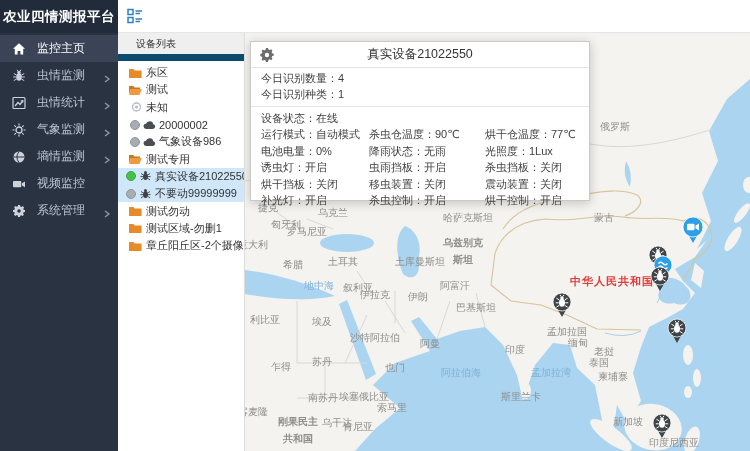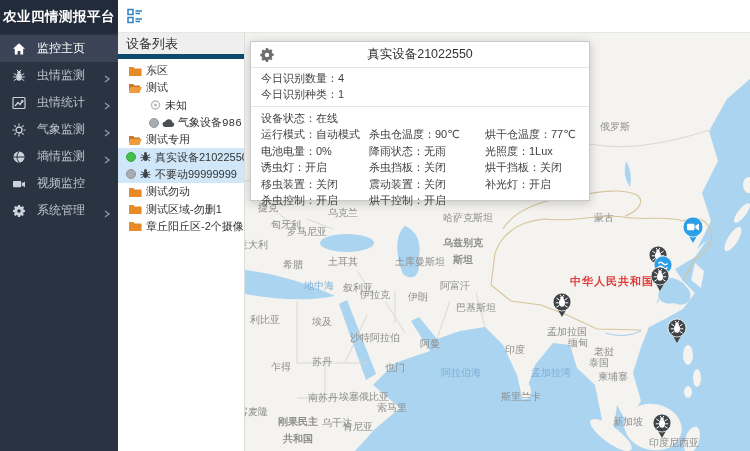--- a/index.html
+++ b/index.html
@@ -15,26 +15,26 @@
   .sidebar{position:absolute;left:0;top:33px;width:118px;height:418px;background:#2a3342;padding-top:2px;box-sizing:border-box;}
   .side-item{height:27px;display:flex;align-items:center;padding:0 7px 0 12px;color:#bcc4d0;font-size:12px;cursor:pointer;}
   .side-item.active{background:#3a4456;color:#fff;}
   .s-icon{width:15px;height:15px;margin-right:10px;flex:none;color:#cdd3dc;display:flex;align-items:center;}
   .side-item.active .s-icon{color:#fff;}
   .s-label{flex:1;white-space:nowrap;}
   .chev{width:8px;height:8px;color:#8d96a6;flex:none;}
   
   .panel{position:absolute;left:118px;top:33px;width:127px;height:418px;background:#fff;
          border-right:1px solid #dcdcdc;box-sizing:border-box;overflow:hidden;}
-  .panel-header{height:21px;line-height:21px;background:#efefef;border-bottom:5px solid #0c4a6e;
-                color:#333;font-size:13px;padding-left:8px;}
+  .panel-header{height:21px;line-height:21px;background:#efefef;border-bottom:7px solid #0c4a6e;
+                color:#333;font-size:10px;padding-left:18px;}
   .tree{padding-top:3px;}
   .tree-row{height:17.3px;display:flex;align-items:center;font-size:11px;color:#333;
             white-space:nowrap;overflow:hidden;cursor:pointer;padding-left:10px;}
-  .tree-row.lvl1{padding-left:31px;font-family:Liberation Mono, monospace;}
+  .tree-row.lvl1{padding-left:12px;}
   .tree-row.sel{padding-left:8px;background:#cfe7f8;}
   .t-icon{flex:none;display:flex;align-items:center;margin-right:4px;}
   .dot{flex:none;width:10px;height:10px;border-radius:50%;margin-right:3px;box-sizing:border-box;}
   .dev-icon{flex:none;width:13px;height:12px;margin-right:3px;color:#3f4246;}
   
   .map{position:absolute;left:245px;top:33px;width:505px;height:418px;background:#f4f3ef;overflow:hidden;cursor:grab;}
   .map svg.geo{position:absolute;left:0;top:0;}
   .mlabel{position:absolute;transform:translate(-50%,-50%);font-size:10px;color:#8d8d8d;
           white-space:nowrap;pointer-events:none;}
   .mlabel.sea{color:#7fb0d8;}
@@ -178,20 +178,27 @@
               <circle cx="6.5" cy="6" r="4" fill="none" stroke="#b7bcc2" stroke-width="1.4"></circle>
               <circle cx="6.5" cy="6" r="1.6" fill="#b7bcc2"></circle>
             </svg></span>
           <span>未知</span>
         </div>
         <div class="tree-row lvl1">
           <span class="dot" style="background: rgb(167, 173, 179); border: 1px solid rgb(143, 150, 156);"></span>
           <span class="dev-icon"><svg viewBox="0 0 13 12" width="13" height="12">
               <path fill="#4a4e53" d="M3.4,10 h6.4 a2.4,2.4 0 0 0 .5-4.75 A3.8,3.8 0 0 0 3,4.7 A2.6,2.6 0 0 0 3.4,10 Z"></path>
             </svg></span>
+          <span>20000002</span>
+        </div>
+        <div class="tree-row lvl1">
+          <span class="dot" style="background: rgb(167, 173, 179); border: 1px solid rgb(143, 150, 156);"></span>
+          <span class="dev-icon"><svg viewBox="0 0 13 12" width="13" height="12">
+              <path fill="#4a4e53" d="M3.4,10 h6.4 a2.4,2.4 0 0 0 .5-4.75 A3.8,3.8 0 0 0 3,4.7 A2.6,2.6 0 0 0 3.4,10 Z"></path>
+            </svg></span>
           <span>气象设备986</span>
         </div>
         <div class="tree-row">
           <span class="t-icon">
             <svg viewBox="0 0 14 12" width="14" height="12">
               <path fill="#c97a20" d="M1,2 H5.2 L6.6,3.6 H12 V5 H3 L1,10 Z"></path>
               <path fill="#f09a3e" d="M3,5 H13.8 L11.4,11 H1 Z"></path>
             </svg>
           </span>
           <span>测试专用</span>
@@ -293,21 +300,21 @@
 
       <g fill="none" stroke="#a9cfe9" stroke-width="1">
         <path d="M408,248 q12,10 4,22 M360,300 q20,6 36,-2"></path>
       </g>
     </svg>
 
     <div>
         <span class="mlabel" style="left: 370px; top: 94px; text-align: center;">俄罗斯</span>
         <span class="mlabel" style="left: 359px; top: 185px;">蒙古</span>
         <span class="mlabel" style="left: 223px; top: 185px;">哈萨克斯坦</span>
-        <span class="mlabel" style="left: 98px; top: 180px;">乌克兰</span>
+        <span class="mlabel" style="left: 88px; top: 180px;">乌克兰</span>
         <span class="mlabel" style="left: 23px; top: 175px;">捷克</span>
         <span class="mlabel" style="left: 41px; top: 192px; text-align: center;">匈牙利</span>
         <span class="mlabel" style="left: 62px; top: 199px;">罗马尼亚</span>
         <span class="mlabel" style="left: 8px; top: 212px;">意大利</span>
         <span class="mlabel" style="left: 48px; top: 232px;">希腊</span>
         <span class="mlabel" style="left: 98px; top: 229px;">土耳其</span>
         <span class="mlabel" style="left: 175px; top: 229px;">土库曼斯坦</span>
         <span class="mlabel wrap" style="left: 218px; top: 218px;">乌兹别克斯坦</span>
         <span class="mlabel" style="left: 113px; top: 255px;">叙利亚</span>
         <span class="mlabel" style="left: 130px; top: 262px;">伊拉克</span>
@@ -433,20 +440,21 @@
       </div>
       <div class="popup-status">设备状态：在线</div>
       <div class="popup-grid">
           <div>运行模式：自动模式</div>
           <div>杀虫仓温度：90℃</div>
           <div>烘干仓温度：77℃</div>
           <div>电池电量：0%</div>
           <div>降雨状态：无雨</div>
           <div>光照度：1Lux</div>
           <div>诱虫灯：开启</div>
+          <div>虫雨挡板：开启</div>
           <div>杀虫挡板：关闭</div>
           <div>烘干挡板：关闭</div>
           <div>移虫装置：关闭</div>
           <div>震动装置：关闭</div>
           <div>补光灯：开启</div>
           <div>杀虫控制：开启</div>
           <div>烘干控制：开启</div>
         </div>
     </div>
   </div>

